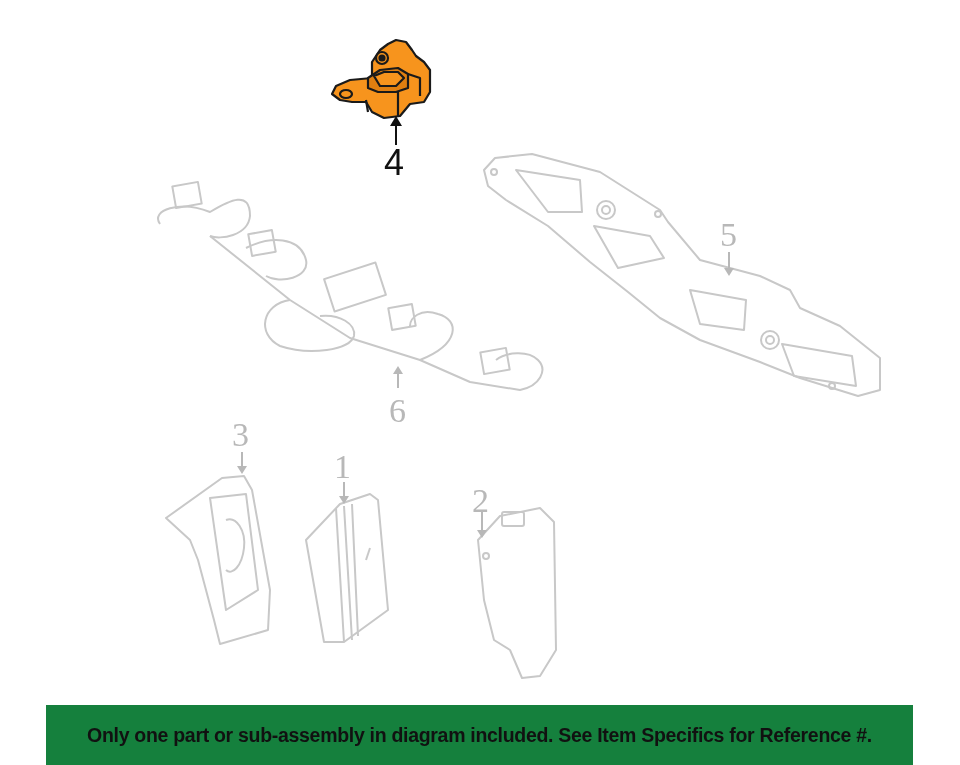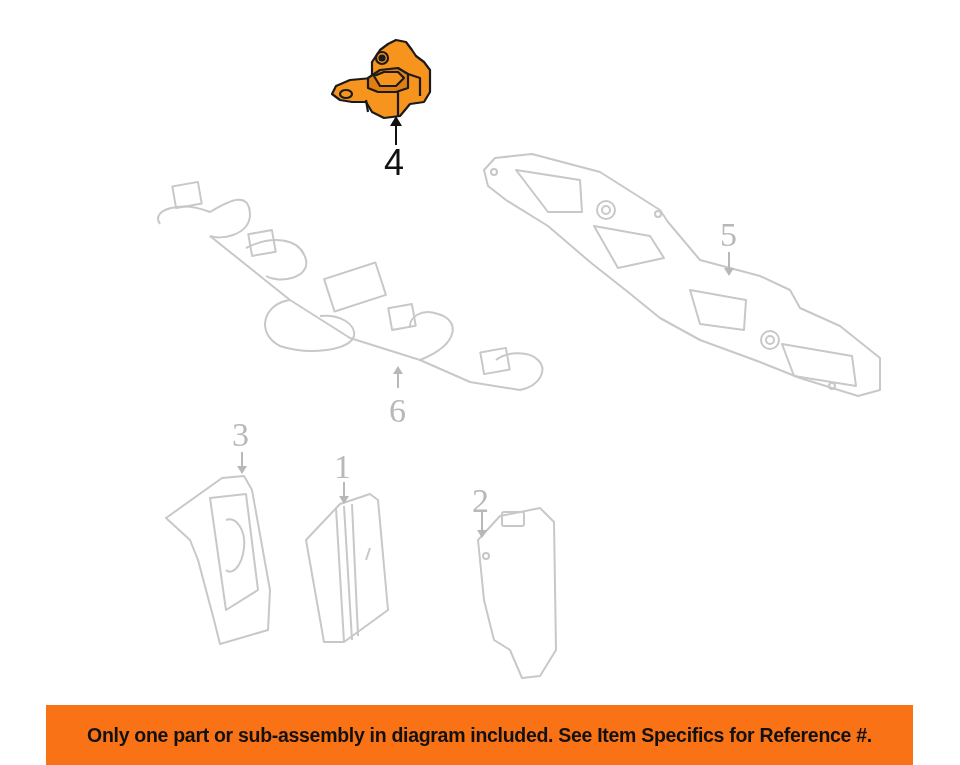--- a/index.html
+++ b/index.html
@@ -1,20 +1,20 @@
 <!DOCTYPE html>
 <html><head>
 <meta charset="utf-8">
 <style>
   html,body{margin:0;padding:0;background:#ffffff;}
   body{width:960px;height:765px;position:relative;overflow:hidden;font-family:"Liberation Sans",sans-serif;}
   .canvas{position:absolute;left:0;top:0;width:960px;height:765px;}
   .callout{position:absolute;font-family:"Liberation Serif",serif;color:#b8b8b8;font-size:34px;line-height:1;}
   .callout.active{font-family:"Liberation Sans",sans-serif;color:#111;font-size:36px;}
-  .banner{position:absolute;left:46px;top:705px;width:867px;height:60px;background:#f97316;
+  .banner{position:absolute;left:46px;top:705px;width:867px;height:60px;background:#15803d;
     display:flex;flex-direction:row;justify-content:center;align-items:center;}
   .banner-line{font-family:"Liberation Sans",sans-serif;font-weight:bold;font-size:19.5px;color:#111;
     line-height:25px;white-space:nowrap;letter-spacing:-0.3px;}
 </style>
 </head>
 <body>
 
 <svg class="canvas" viewBox="0 0 960 765" width="960" height="765">
 
   <g stroke="#1a1a1a" stroke-width="2.2" stroke-linejoin="round" fill="#f7941d">

